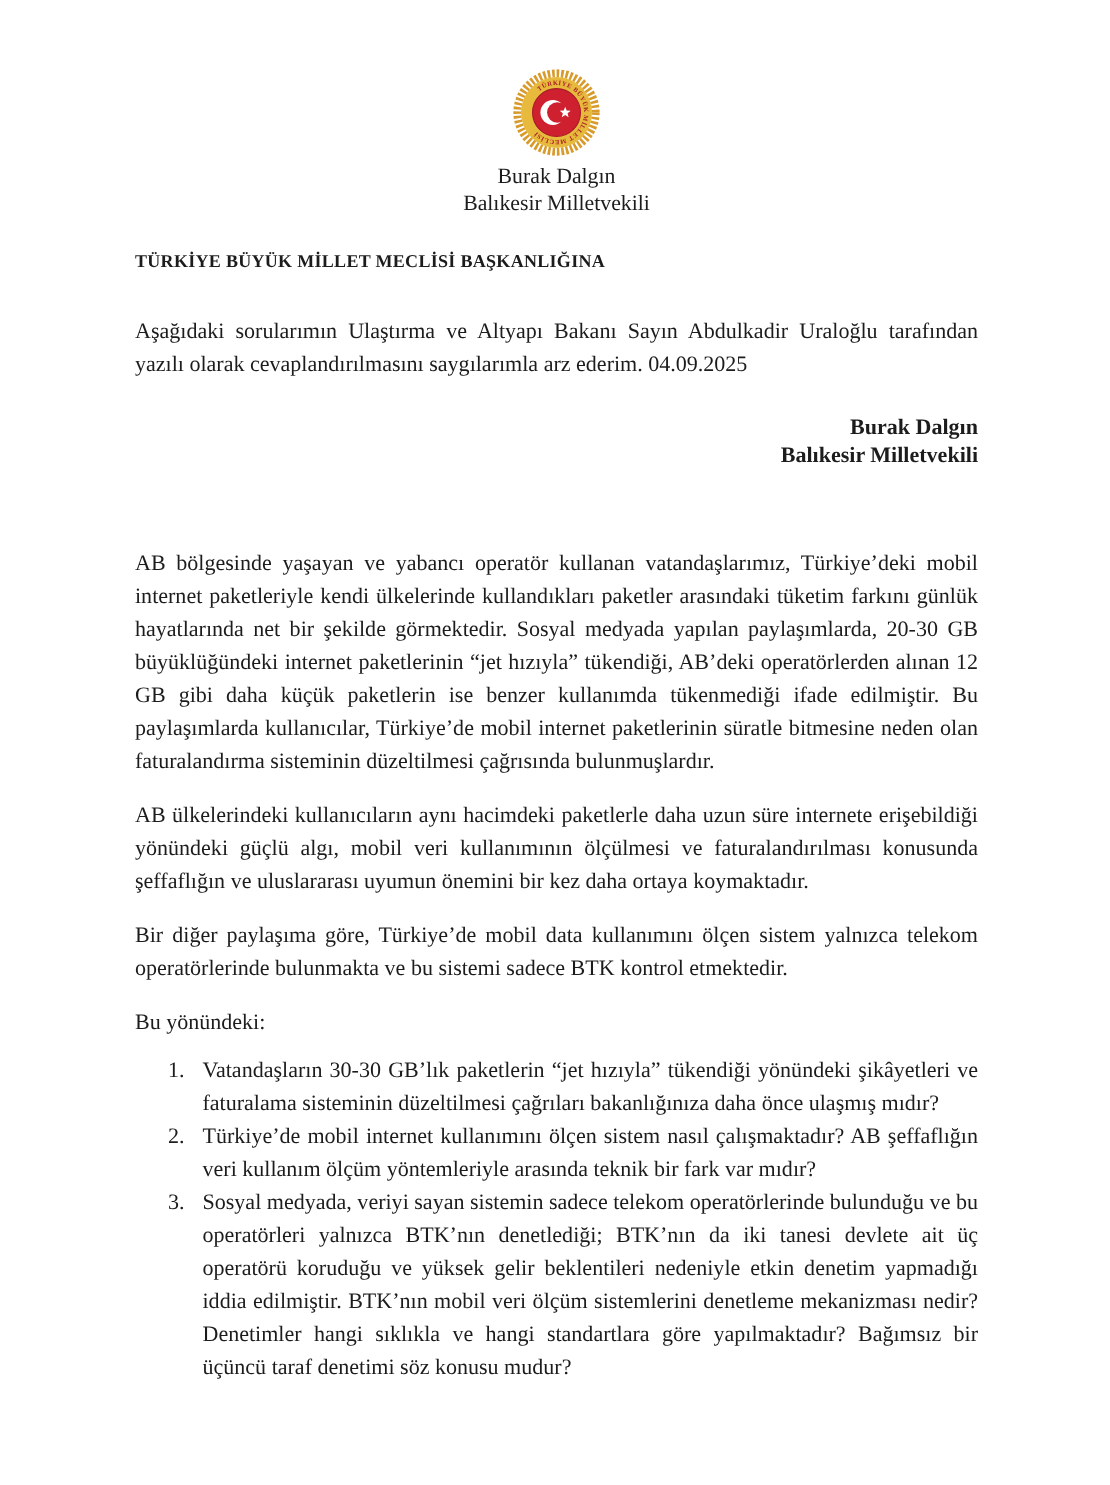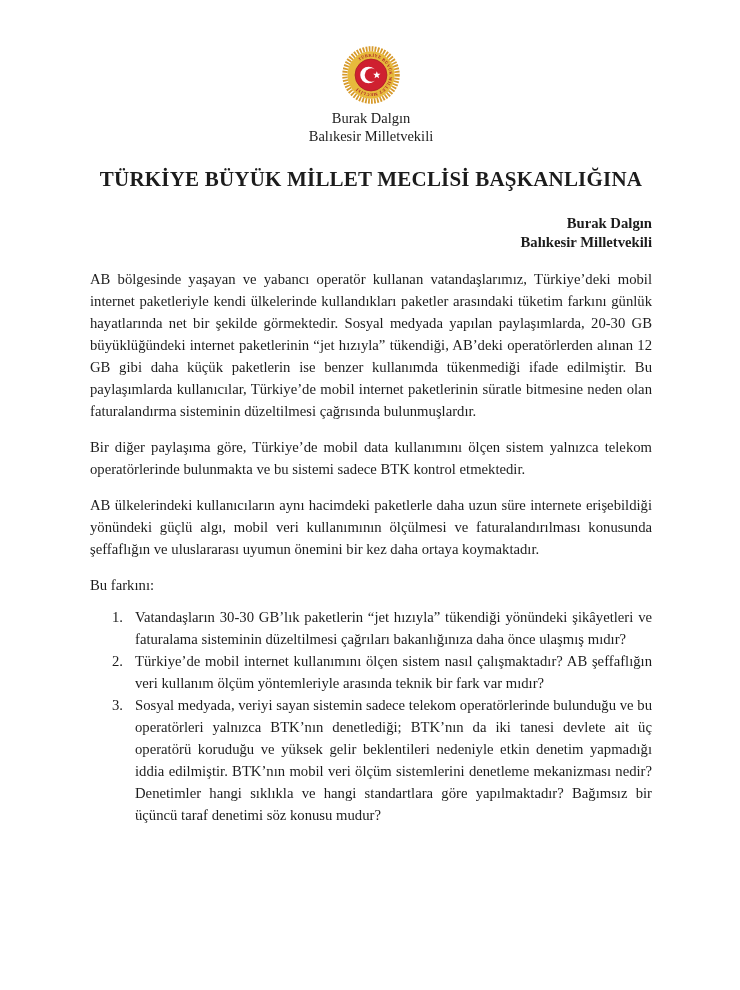--- a/index.html
+++ b/index.html
@@ -27,39 +27,38 @@
     width: 58px;
     height: 58px;
   }
   .mp-head {
     text-align: center;
     font-size: 14.5px;
     line-height: 18px;
     margin-top: 5px;
   }
   .doc-heading {
-    text-align: center;
     font-weight: bold;
-    font-size: 21px;
+    font-size: 12px;
     margin-top: 22px;
     letter-spacing: 0.2px;
   }
   .intro {
     margin-top: 28px;
     text-align: justify;
     line-height: 22px;
   }
   .signature {
     margin-top: 22px;
     text-align: right;
     font-weight: bold;
     line-height: 18.5px;
   }
   .body-block {
-    margin-top: 17px;
+    margin-top: 52px;
   }
   .para {
     text-align: justify;
     line-height: 22px;
     margin: 0 0 14px 0;
   }
   .list-intro {
     line-height: 22px;
     margin: 0 0 10px 0;
   }
@@ -107,32 +106,33 @@
     </svg>
   </div>
 
   <div class="mp-head">
     <div>Burak Dalgın</div>
     <div>Balıkesir Milletvekili</div>
   </div>
 
   <div class="doc-heading">TÜRKİYE BÜYÜK MİLLET MECLİSİ BAŞKANLIĞINA</div>
 
+  <p class="intro">Aşağıdaki sorularımın Ulaştırma ve Altyapı Bakanı Sayın Abdulkadir Uraloğlu tarafından yazılı olarak cevaplandırılmasını saygılarımla arz ederim. 04.09.2025</p>
 
   <div class="signature">
     <div>Burak Dalgın</div>
     <div>Balıkesir Milletvekili</div>
   </div>
 
   <div class="body-block">
     <p class="para">AB bölgesinde yaşayan ve yabancı operatör kullanan vatandaşlarımız, Türkiye’deki mobil internet paketleriyle kendi ülkelerinde kullandıkları paketler arasındaki tüketim farkını günlük hayatlarında net bir şekilde görmektedir. Sosyal medyada yapılan paylaşımlarda, 20-30 GB büyüklüğündeki internet paketlerinin “jet hızıyla” tükendiği, AB’deki operatörlerden alınan 12 GB gibi daha küçük paketlerin ise benzer kullanımda tükenmediği ifade edilmiştir. Bu paylaşımlarda kullanıcılar, Türkiye’de mobil internet paketlerinin süratle bitmesine neden olan faturalandırma sisteminin düzeltilmesi çağrısında bulunmuşlardır.</p>
+    <p class="para">AB ülkelerindeki kullanıcıların aynı hacimdeki paketlerle daha uzun süre internete erişebildiği yönündeki güçlü algı, mobil veri kullanımının ölçülmesi ve faturalandırılması konusunda şeffaflığın ve uluslararası uyumun önemini bir kez daha ortaya koymaktadır.</p>
     <p class="para">Bir diğer paylaşıma göre, Türkiye’de mobil data kullanımını ölçen sistem yalnızca telekom operatörlerinde bulunmakta ve bu sistemi sadece BTK kontrol etmektedir.</p>
-    <p class="para">AB ülkelerindeki kullanıcıların aynı hacimdeki paketlerle daha uzun süre internete erişebildiği yönündeki güçlü algı, mobil veri kullanımının ölçülmesi ve faturalandırılması konusunda şeffaflığın ve uluslararası uyumun önemini bir kez daha ortaya koymaktadır.</p>
 
-    <p class="list-intro">Bu farkını:</p>
+    <p class="list-intro">Bu yönündeki:</p>
 
     <div class="q-list">
       <div class="q-item">
         <span class="q-num">1.</span>
         <span class="q-text">Vatandaşların 30-30 GB’lık paketlerin “jet hızıyla” tükendiği yönündeki şikâyetleri ve faturalama sisteminin düzeltilmesi çağrıları bakanlığınıza daha önce ulaşmış mıdır?</span>
       </div>
       <div class="q-item">
         <span class="q-num">2.</span>
         <span class="q-text">Türkiye’de mobil internet kullanımını ölçen sistem nasıl çalışmaktadır? AB şeffaflığın veri kullanım ölçüm yöntemleriyle arasında teknik bir fark var mıdır?</span>
       </div>

